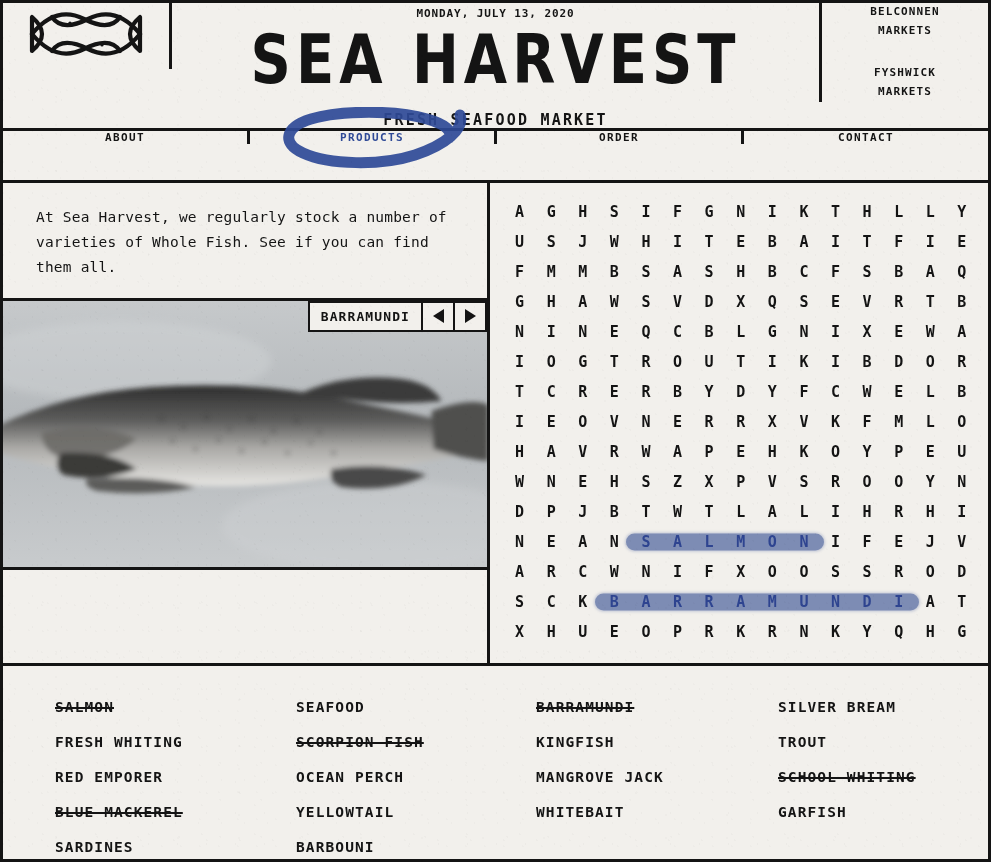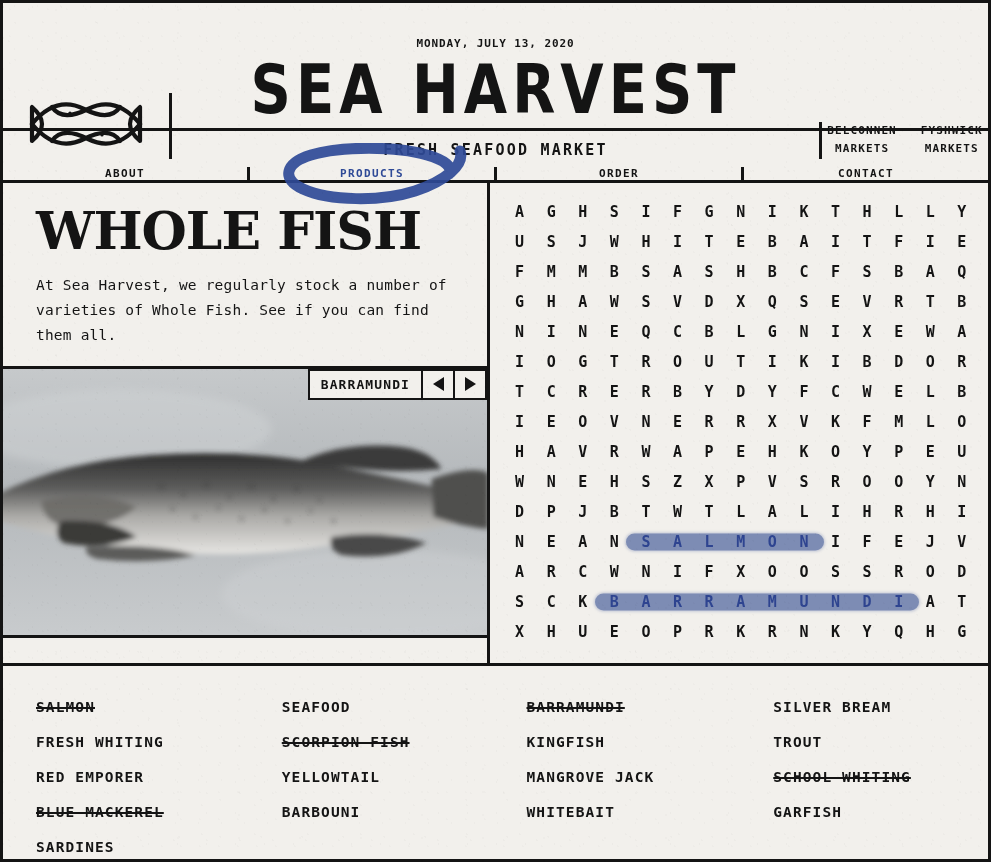--- a/index.html
+++ b/index.html
@@ -22,21 +22,21 @@
       radial-gradient(circle at 92% 43%, rgba(0,0,0,.020) 0 1px, transparent 1px),
       radial-gradient(circle at 51% 34%, rgba(0,0,0,.018) 0 1px, transparent 1px);
     background-size:29px 31px,41px 37px,23px 43px,53px 29px,33px 47px,61px 23px,19px 27px;
     opacity:.85;
   }
   .frame{position:absolute;inset:0;border:3px solid #141414;box-sizing:border-box;}
 
   
   .header{
     position:absolute;left:3px;top:3px;right:3px;height:156px;
-    display:flex;align-items:flex-end;
+    display:flex;align-items:flex-start;
   }
   .hdr-logo{
     width:166px;flex:0 0 166px;border-right:3px solid #141414;
     display:flex;align-items:center;justify-content:center;
   }
   .hdr-center{
     flex:1 1 auto;position:relative;
     display:flex;flex-direction:column;align-items:center;justify-content:flex-start;
     padding-top:4px;box-sizing:border-box;
   }
@@ -49,32 +49,32 @@
     font-weight:700;font-size:56px;line-height:1.02;letter-spacing:5px;
     margin-top:4px;white-space:nowrap;
     transform:scaleY(1.22);transform-origin:top center;
   }
   .hdr-sub{
     margin-top:30px;font-size:15px;font-weight:700;letter-spacing:2.2px;
     font-family:"DejaVu Sans Mono", monospace;
   }
   .hdr-markets{
     width:166px;flex:0 0 166px;border-left:3px solid #141414;
-    display:flex;align-items:center;justify-content:center;
+    display:flex;flex-direction:column;align-items:center;justify-content:center;
     gap:24px;
   }
   .market{
     text-align:center;font-size:11px;font-weight:700;letter-spacing:1.1px;line-height:1.7;
   }
 
   
   .nav{
     position:absolute;left:3px;right:3px;top:128px;height:55px;
     border-top:3px solid #141414;border-bottom:3px solid #141414;
-    display:flex;align-items:flex-end;box-sizing:border-box;
+    display:flex;align-items:flex-start;box-sizing:border-box;
   }
   .nav-item{
     flex:1 1 0;display:flex;align-items:center;justify-content:center;
     font-size:11px;font-weight:700;letter-spacing:1.4px;position:relative;
     border-right:3px solid #141414;box-sizing:border-box;cursor:pointer;
   }
   .nav-item:last-child{border-right:none;}
   .nav-item .nav-label{position:relative;z-index:3;}
   .nav-item.active .nav-label{color:#2f4a97;}
   .scribble{
@@ -138,21 +138,21 @@
     background:#51679f;opacity:.72;top:50%;transform:translateY(-50%);
     box-shadow:0 0 3px 1px rgba(81,103,159,.45);
   }
 
   
   .wordlist{
     position:absolute;left:3px;right:3px;bottom:3px;height:196px;
     border-top:3px solid #141414;background:#f2f0ec;
     display:flex;box-sizing:border-box;padding:24px 0 0 0;
   }
-  .wl-col{flex:1 1 0;padding-left:33px;box-sizing:border-box;}
+  .wl-col{flex:1 1 0;padding-left:52px;box-sizing:border-box;}
   .wl-col:nth-child(2){padding-left:31px;}
   .wl-col:nth-child(3){padding-left:30px;}
   .wl-col:nth-child(4){padding-left:32px;}
   .wl-item{
     font-size:14.5px;font-weight:700;letter-spacing:1.1px;height:35px;line-height:35px;
     white-space:nowrap;
   }
   .wl-item.found{text-decoration:line-through;text-decoration-thickness:2px;}
 </style>
 </head>
@@ -212,21 +212,20 @@
   </div>
   <div class="nav-item">
     <span class="nav-label">CONTACT</span>
   </div>
 </div>
 
 <div class="main">
 
   <div class="left-col">
     <div class="intro">
-      <h1 class="whole-title">WHOLE FISH</h1>
       <div class="intro-text">At Sea Harvest, we regularly stock a number of varieties of Whole Fish. See if you can find them all.</div>
     </div>
 
     <div class="carousel">
       <div class="photo">
         <svg viewBox="0 0 487 266" preserveAspectRatio="xMidYMid slice">
           <defs>
             <linearGradient id="bg" x1="0" y1="0" x2="0" y2="1">
               <stop offset="0%" stop-color="#c6c9cb"></stop>
               <stop offset="45%" stop-color="#b4b8bb"></stop>
@@ -558,20 +557,21 @@
     <div class="wl-col">
       <div class="wl-item found">SALMON</div>
       <div class="wl-item">FRESH WHITING</div>
       <div class="wl-item">RED EMPORER</div>
       <div class="wl-item found">BLUE MACKEREL</div>
       <div class="wl-item">SARDINES</div>
     </div>
     <div class="wl-col">
       <div class="wl-item">SEAFOOD</div>
       <div class="wl-item found">SCORPION FISH</div>
+      <div class="wl-item">OCEAN PERCH</div>
       <div class="wl-item">YELLOWTAIL</div>
       <div class="wl-item">BARBOUNI</div>
     </div>
     <div class="wl-col">
       <div class="wl-item found">BARRAMUNDI</div>
       <div class="wl-item">KINGFISH</div>
       <div class="wl-item">MANGROVE JACK</div>
       <div class="wl-item">WHITEBAIT</div>
     </div>
     <div class="wl-col">

